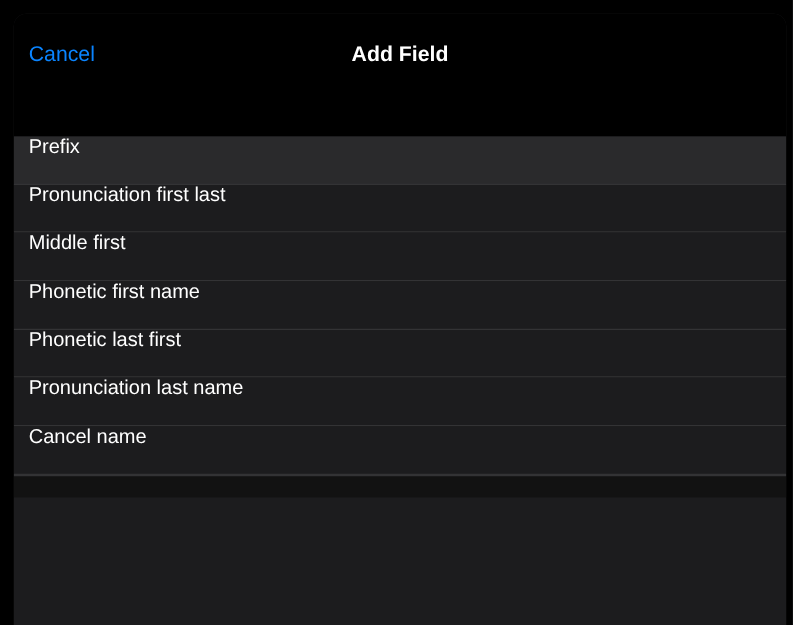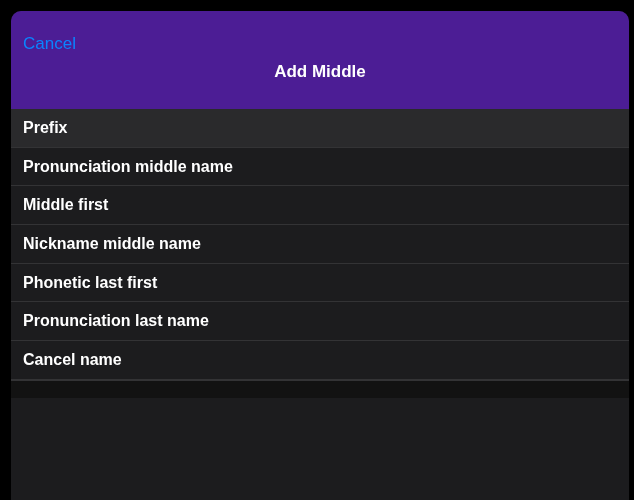--- a/index.html
+++ b/index.html
@@ -20,23 +20,23 @@
       left: 11px;
       right: 5px;
       bottom: 0;
       background: #1c1c1e;
       border-radius: 10px 10px 0 0;
       overflow: hidden;
     }
     .header {
       position: relative;
       height: 98px;
-      background: #4c1d95;
+      background: #000000;
       display: flex;
-      align-items: center;
+      align-items: flex-start;
       padding-top: 23px;
     }
     .cancel-btn {
       position: absolute;
       left: 12px;
       top: 23px;
       color: #0a84ff;
       font-size: 17px;
       font-weight: 400;
       cursor: pointer;
@@ -48,57 +48,56 @@
       font-size: 17px;
       font-weight: 600;
     }
     .list {
       background: #1c1c1e;
     }
     .list-item {
       height: 38.7px;
       padding-left: 12px;
       display: flex;
-      align-items: center;
       color: #fff;
       font-size: 16px;
-      font-weight: 700;
+      font-weight: 400;
       cursor: pointer;
       border-bottom: 0.5px solid #333335;
       background: #1c1c1e;
     }
     .list-item.highlighted {
       background: #2a2a2c;
     }
     .bottom-gap {
       height: 18px;
       background: #121212;
       border-top: 0.5px solid #333335;
     }
   </style>
 </head>
 <body>
 
 <div class="modal">
   <div class="header">
     <span class="cancel-btn">Cancel</span>
-    <span class="title">Add Middle</span>
+    <span class="title">Add Field</span>
   </div>
   <div class="list">
     <div class="list-item highlighted">
       <span>Prefix</span>
     </div>
     <div class="list-item">
-      <span>Pronunciation middle name</span>
+      <span>Pronunciation first last</span>
     </div>
     <div class="list-item">
       <span>Middle first</span>
     </div>
     <div class="list-item">
-      <span>Nickname middle name</span>
+      <span>Phonetic first name</span>
     </div>
     <div class="list-item">
       <span>Phonetic last first</span>
     </div>
     <div class="list-item">
       <span>Pronunciation last name</span>
     </div>
     <div class="list-item">
       <span>Cancel name</span>
     </div>

